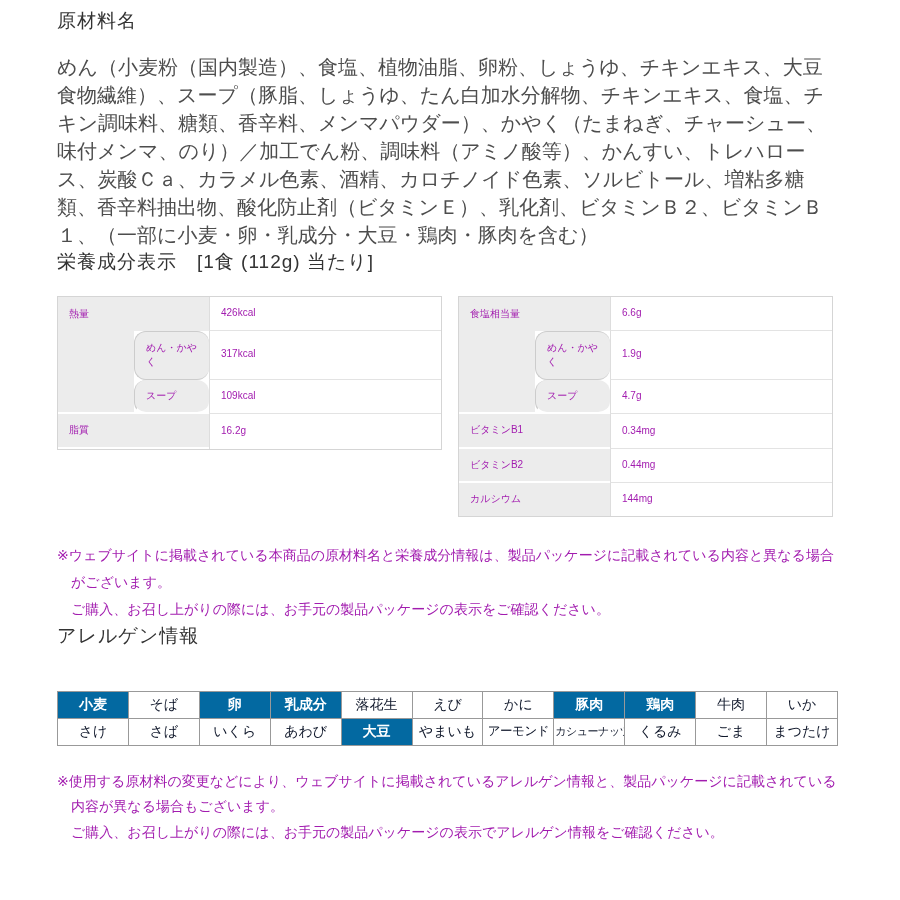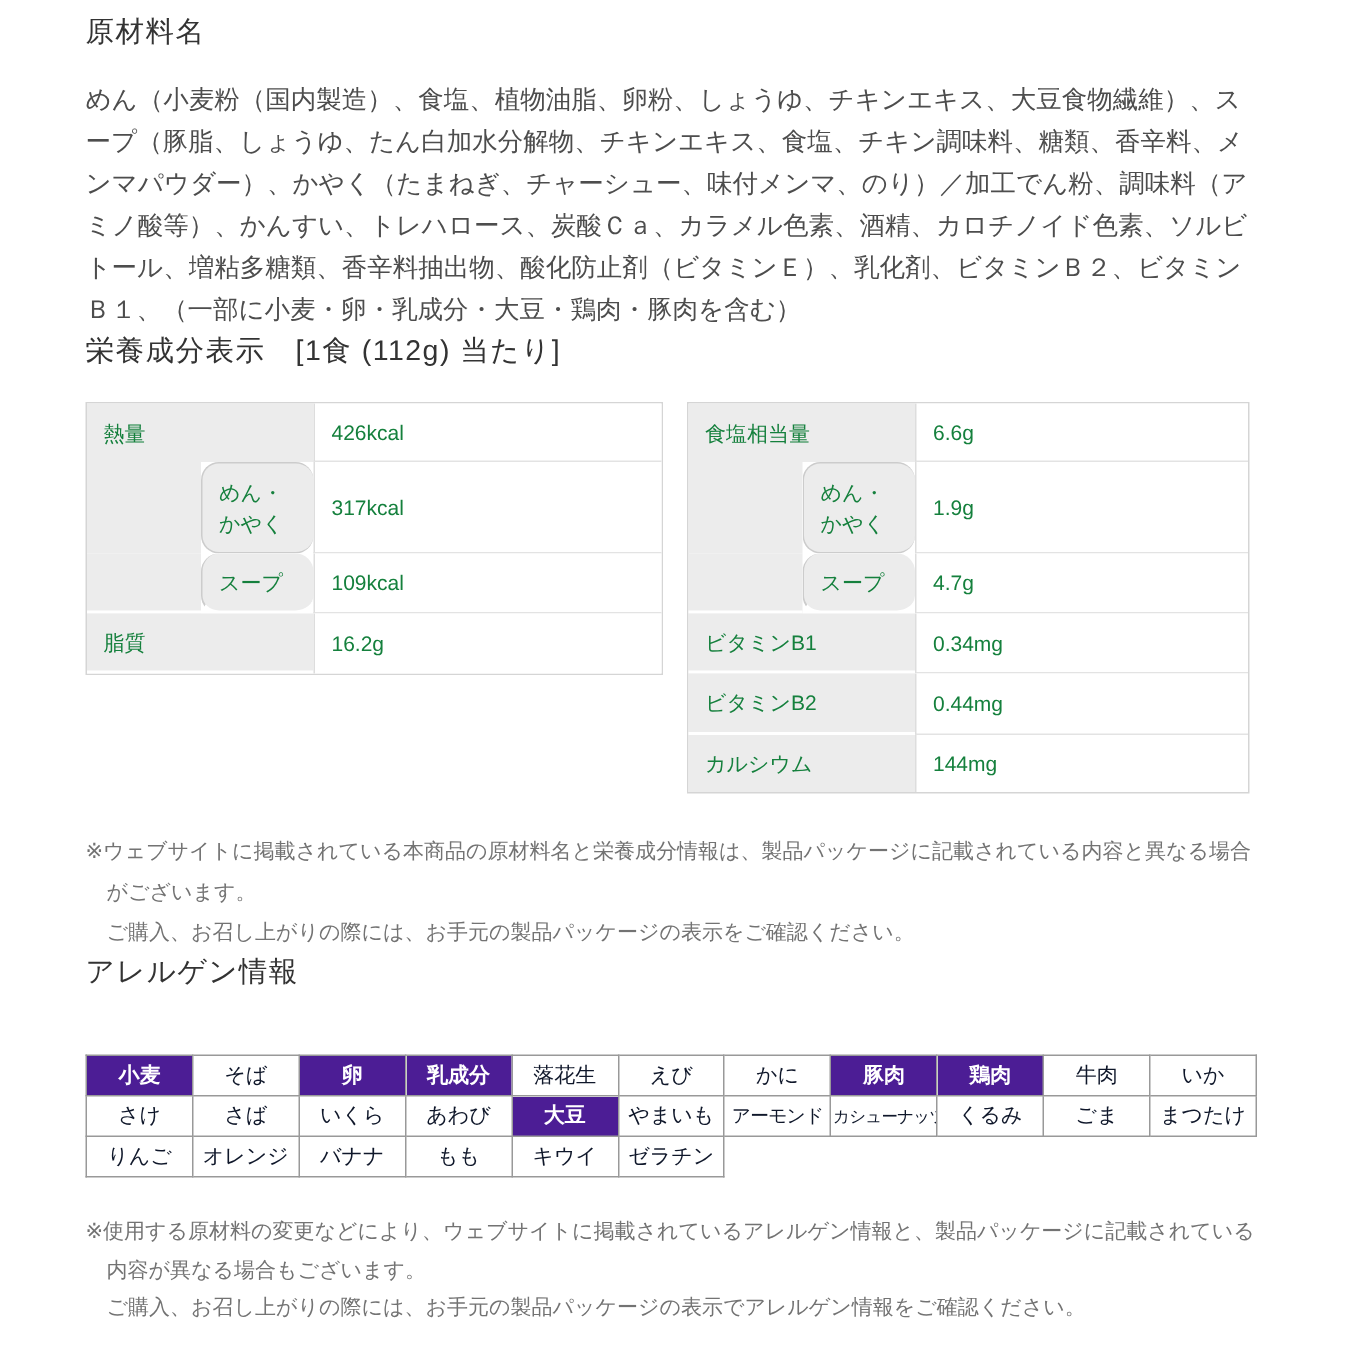--- a/index.html
+++ b/index.html
@@ -14,21 +14,21 @@
   }
   h2.sec-title {
     font-size: 19px;
     font-weight: normal;
     color: #333333;
     margin: 0;
     letter-spacing: 1px;
   }
   .body-text {
     margin: 19px 0 0;
-    font-size: 17px;
+    font-size: 20px;
     line-height: 28px;
     color: #4d4d4d;
   }
   
   .mt-nutrition { margin-top: 26px; }
   .tables {
     margin-top: 21px;
     display: flex;
     gap: 16px;
     align-items: flex-start;
@@ -39,23 +39,23 @@
     table-layout: fixed;
     border: 1px solid #d5d5d5;
     width: 385px;
   }
   table.ntable.right { width: 375px; }
   .ntable col.col-a { width: 76px; }
   .ntable col.col-b { width: 75px; }
   .ntable th, .ntable td {
     font-weight: normal;
     text-align: left;
-    font-size: 14px;
+    font-size: 10px;
     line-height: 1.45;
-    color: #15803d;
+    color: #a21caf;
     padding: 9px 11px;
     vertical-align: middle;
   }
   .ntable .lbl { background: #ececec; }
   .ntable .main { border-bottom: 2px solid #ffffff; }
   .ntable .nb { border-bottom: none; }
   .ntable .last { border-bottom: none; }
   .ntable .spacer { border-bottom: none; }
   .ntable .slast { border-bottom: 2px solid #ffffff; }
   .ntable .sub { border-left: 1px solid #cccccc; border-radius: 12px; }
@@ -63,21 +63,21 @@
   .ntable .sublast { border-bottom: 2px solid #ffffff; }
   .ntable .val {
     background: #ffffff;
     border-left: 1px solid #dddddd;
     border-bottom: 1px solid #e3e3e3;
   }
   .ntable tr:last-child .val { border-bottom: none; }
   
   .fn {
     font-size: 14px;
-    color: #737373;
+    color: #a21caf;
     line-height: 25.5px;
     margin: 0;
     padding-left: 1em;
     text-indent: -1em;
     white-space: pre-line;
   }
   .fn.nnote { margin-top: 25px; line-height: 27px; }
   .fnblock { margin-top: 23px; }
   
   .mt-allergen { margin-top: 38px; }
@@ -105,21 +105,21 @@
     border: 1px solid #999999;
     height: 26px;
     text-align: center;
     font-size: 14px;
     color: #0f172a;
     padding: 0 1px;
     white-space: nowrap;
     overflow: hidden;
   }
   .atable td[data-filled="true"] {
-    background: #4c1d95;
+    background: #0369a1;
     color: #ffffff;
     font-weight: bold;
   }
   .atable td.tight { font-size: 11px; letter-spacing: -0.5px; }
   .atable td.tight2 { font-size: 12.5px; letter-spacing: -0.5px; }
 </style>
 </head>
 <body>
 
 <div class="page">
@@ -224,28 +224,20 @@
         <td data-filled="false">いくら</td>
         <td data-filled="false">あわび</td>
         <td data-filled="true">大豆</td>
         <td data-filled="false">やまいも</td>
         <td class="tight2" data-filled="false">アーモンド</td>
         <td class="tight" data-filled="false">カシューナッツ</td>
         <td data-filled="false">くるみ</td>
         <td data-filled="false">ごま</td>
         <td data-filled="false">まつたけ</td>
       </tr>
-      <tr>
-        <td data-filled="false">りんご</td>
-        <td data-filled="false">オレンジ</td>
-        <td data-filled="false">バナナ</td>
-        <td data-filled="false">もも</td>
-        <td data-filled="false">キウイ</td>
-        <td data-filled="false">ゼラチン</td>
-      </tr>
     </tbody>
   </table>
 
   <div class="fnblock">
     <p class="fn">※使用する原材料の変更などにより、ウェブサイトに掲載されているアレルゲン情報と、製品パッケージに記載されている内容が異なる場合もございます。
 ご購入、お召し上がりの際には、お手元の製品パッケージの表示でアレルゲン情報をご確認ください。</p>
 
   </div>
 
 </div>

